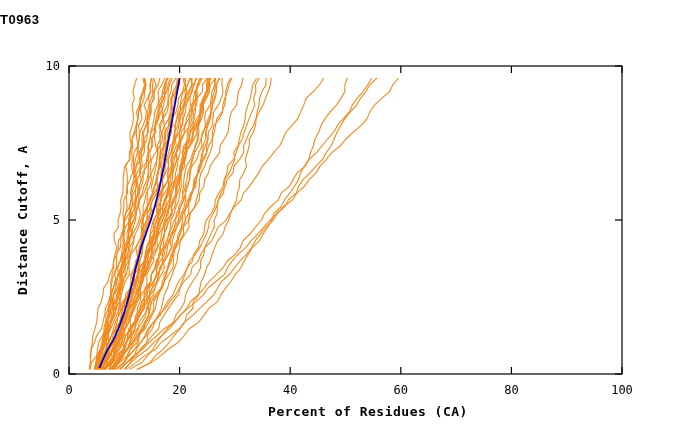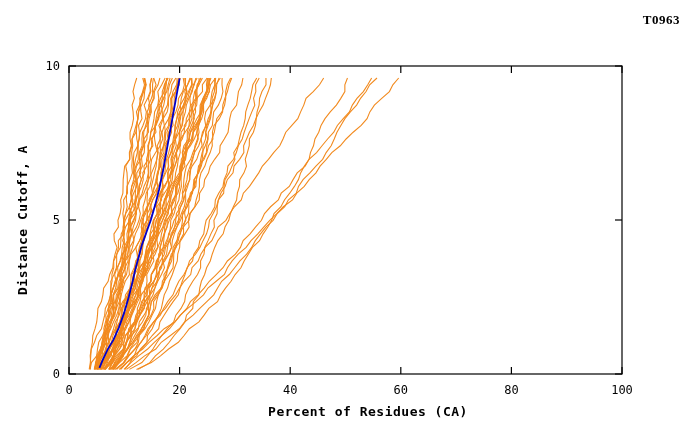--- a/index.html
+++ b/index.html
@@ -19,25 +19,25 @@
     position: absolute;
     left: 0; top: 0;
     width: 680px;
     height: 440px;
   }
   #chart-title {
     position: absolute;
     left: 0;
     top: 12px;
     width: 680px;
-    text-align: right;
+    text-align: left;
     font-size: 13px;
     font-weight: bold;
     letter-spacing: 0.5px;
-    font-family: Liberation Serif, serif;
+    font-family: Liberation Sans, sans-serif;
   }
   #plot-svg {
     position: absolute;
     left: 0;
     top: 0;
   }
   .axis-label {
     position: absolute;
     font-size: 13px;
     font-weight: bold;

